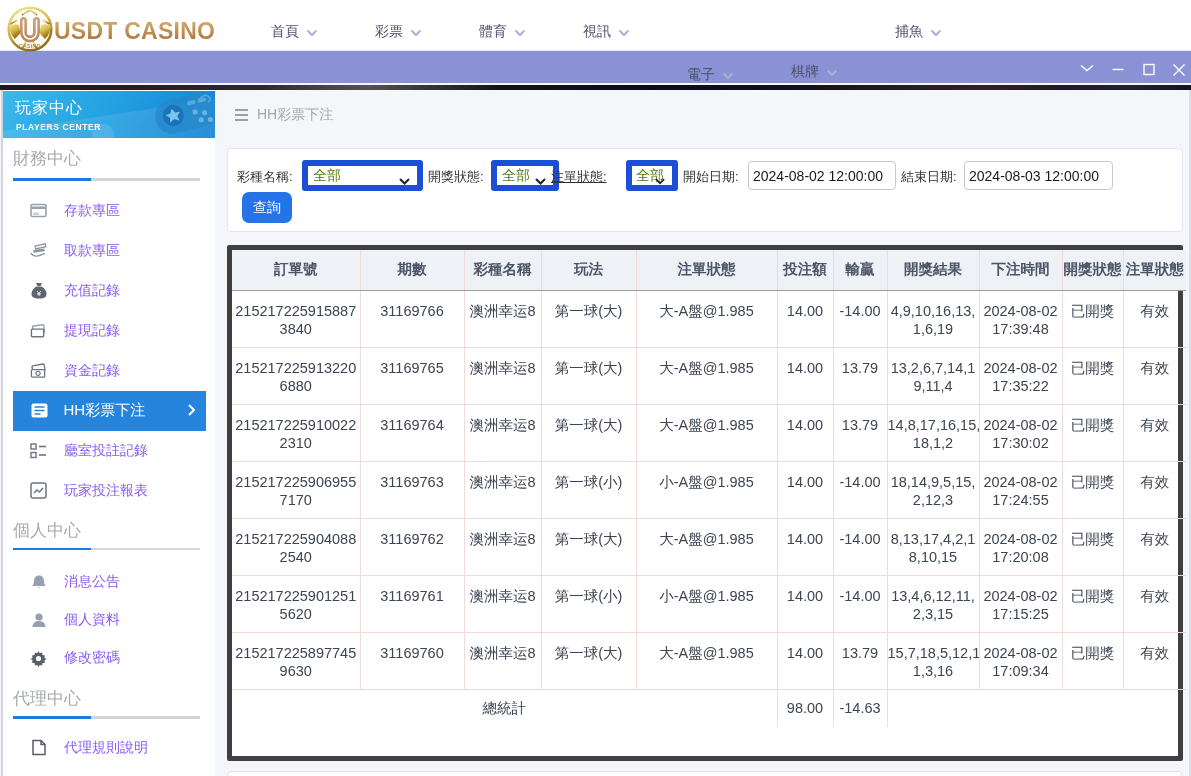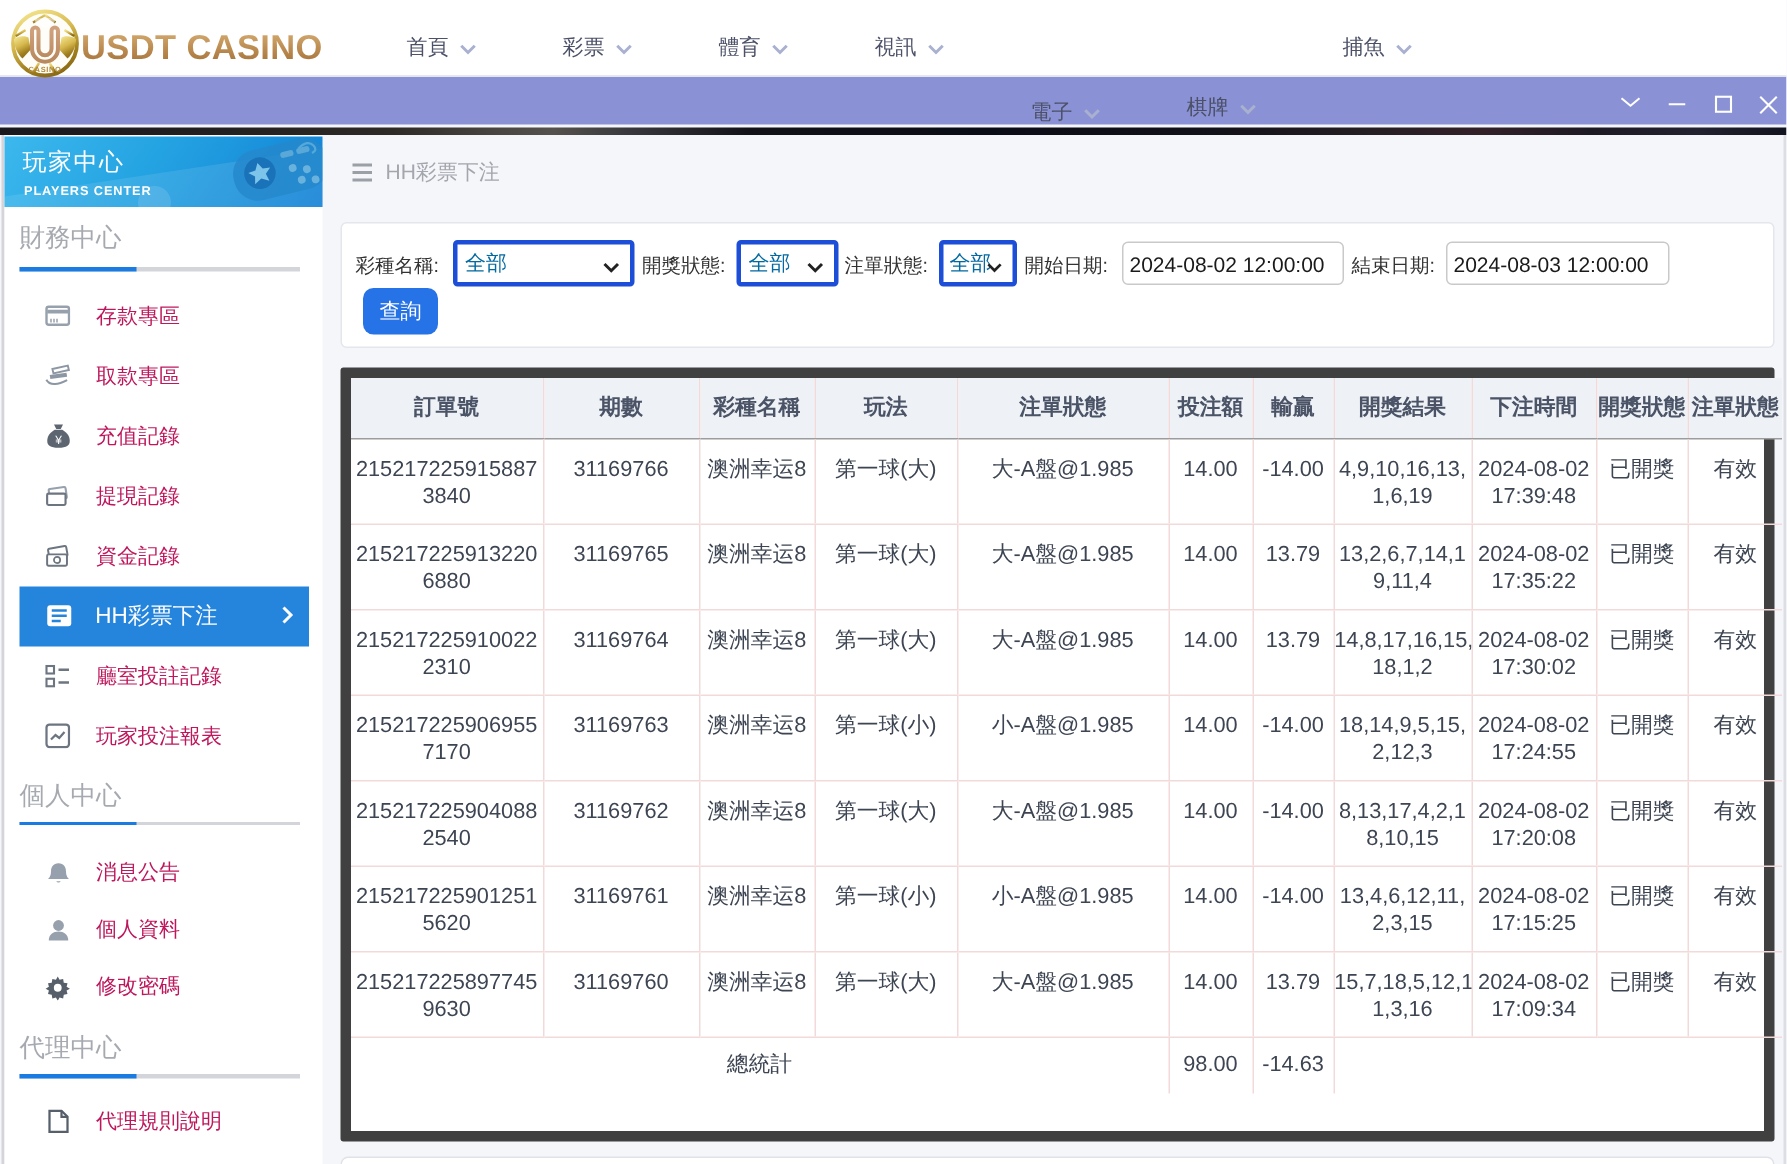--- a/index.html
+++ b/index.html
@@ -28,42 +28,42 @@
 #sidebar { position:absolute; left:3px; top:90px; width:212px; height:686px; background:#fff; }
 #sbhead { position:absolute; left:0; top:1px; width:212px; height:47px;
   background:linear-gradient(125deg,#3cb8ed 0%,#24a3e2 45%,#1180d5 100%); overflow:hidden; color:#fff; }
 #sbhead .t1 { position:absolute; left:12px; top:7px; font-size:16px; letter-spacing:1px; }
 #sbhead .t2 { position:absolute; left:13px; top:31px; font-size:8.5px; font-weight:bold; letter-spacing:0.6px; }
 #sbhead .deco { position:absolute; right:0; top:0; }
 .sect { position:relative; margin:0; }
 .sect .st { font-size:17px; color:#a6aab0; padding-left:10px; }
 .sect .ul { position:relative; height:2.5px; background:#d3d5da; margin:0 15px 0 10px; }
 .sect .ul:before { content:""; position:absolute; left:0; top:0; width:78px; height:2.5px; background:#1a7ce2; }
-.mi { position:relative; height:40px; display:flex; align-items:center; color:#be185d; font-size:14px; }
+.mi { position:relative; height:40px; display:flex; align-items:center; color:#8b5cf6; font-size:14px; }
 .mi .ic { position:absolute; left:27px; width:17px; height:17px; display:flex; align-items:center; justify-content:center; }
 .mi .tx { position:absolute; left:61px; }
 .mi.active { background:#2585dc; color:#fff; margin:0 0 0 9.5px; width:193px; font-size:15px; }
 .mi.active .ic { left:18px; }
 .mi.active .tx { left:51px; }
 .mi.active .arr { position:absolute; right:10px; top:12px; }
 
 
 #ctitle { position:absolute; left:235px; top:108px; height:14px; display:flex; align-items:center; color:#a4a6ae; font-size:14px; }
 #ctitle .ham { width:13px; height:12px; border-top:2px solid #9aa0a6; border-bottom:2px solid #9aa0a6; position:relative; margin-right:9px; }
 #ctitle .ham:before { content:""; position:absolute; left:0; top:3px; width:13px; height:2px; background:#9aa0a6; }
 
 #filter { position:absolute; left:227px; top:148px; width:956px; height:84px; background:#fff; border:1px solid #e3e6ec; border-radius:4px; }
 .flabel { position:absolute; top:168px; font-size:13px; color:#333; }
-.fsel { position:absolute; top:160px; height:31px; background:#fff; border:3px solid #1d4ed8; border-radius:3px; font-size:14px; color:#0369a1; display:flex; align-items:center; padding-left:5px; }
+.fsel { position:absolute; top:160px; height:31px; background:#fff; border:6px solid #1d4ed8; border-radius:3px; font-size:14px; color:#4d7c0f; display:flex; align-items:center; padding-left:5px; }
 .fsel svg { position:absolute; right:7px; top:12px; }
 .finput { position:absolute; top:161px; height:29px; background:#fff; border:1px solid #c9c9c9; border-radius:4px; font-size:14px; color:#1a1a1a; display:flex; align-items:center; padding-left:4px; white-space:nowrap; }
 #qbtn { position:absolute; left:242px; top:192px; width:50px; height:31px; background:#2673e8; border-radius:7px; color:#fff; font-size:14px; display:flex; align-items:center; justify-content:center; }
 
 
-#tpanel { position:absolute; left:227px; top:245px; width:956px; height:516px; background:#fff; border:7px solid #404040; border-radius:2px; }
+#tpanel { position:absolute; left:227px; top:245px; width:956px; height:516px; background:#fff; border:5px solid #404040; border-radius:2px; }
 table { border-collapse:collapse; table-layout:fixed; width:954px; }
 th { background:#eef1f6; font-size:14.5px; font-weight:bold; color:#4a5466; height:40px; border-left:1px solid #f3dada; border-bottom:1px solid #9c9c9c; text-align:center; padding:0; overflow:hidden; }
 th:first-child { border-left:none; }
 td { font-size:14.5px; color:#3d4552; text-align:center; border-left:1px solid #f3dada; border-bottom:1px solid #f3dada; line-height:18px; padding:0; overflow:hidden; }
 td:first-child { border-left:none; }
 tr.datarow { height:57px; } tr.datarow td { vertical-align:top; padding-top:11px; }
 tr.sumrow { height:38px; }
 tr:last-child td { border-bottom:none; }
 
 #bpanel { position:absolute; left:227px; top:771px; width:956px; height:30px; background:#fff; border:1px solid #e0e2e8; border-radius:5px; }
@@ -287,21 +287,21 @@
   <div class="flabel" style="left:237px;">彩種名稱:</div>
   <div class="fsel" style="left:302px; width:121px;">全部
     <svg width="11" height="7" viewBox="0 0 11 7" fill="none" stroke="#222" stroke-width="2">
         <path d="M1 1 l4.5 4.5 L10 1"></path>
       </svg></div>
   <div class="flabel" style="left:428px;">開獎狀態:</div>
   <div class="fsel" style="left:491px; width:68px;">全部
     <svg width="11" height="7" viewBox="0 0 11 7" fill="none" stroke="#222" stroke-width="2">
         <path d="M1 1 l4.5 4.5 L10 1"></path>
       </svg></div>
-  <div class="flabel" style="left:563px;">注單狀態:</div>
+  <div class="flabel" style="left:551px;text-decoration:underline;">注單狀態:</div>
   <div class="fsel" style="left:626px; width:52px; padding-left:4px;">全部
     <svg width="10" height="7" viewBox="0 0 11 7" fill="none" stroke="#222" stroke-width="2">
         <path d="M1 1 l4.5 4.5 L10 1"></path>
       </svg></div>
   <div class="flabel" style="left:683px;">開始日期:</div>
   <div class="finput" style="left:748px; width:148px;">2024-08-02 12:00:00</div>
   <div class="flabel" style="left:901px;">結束日期:</div>
   <div class="finput" style="left:964px; width:149px;">2024-08-03 12:00:00</div>
   <div id="qbtn">查詢</div>
 

